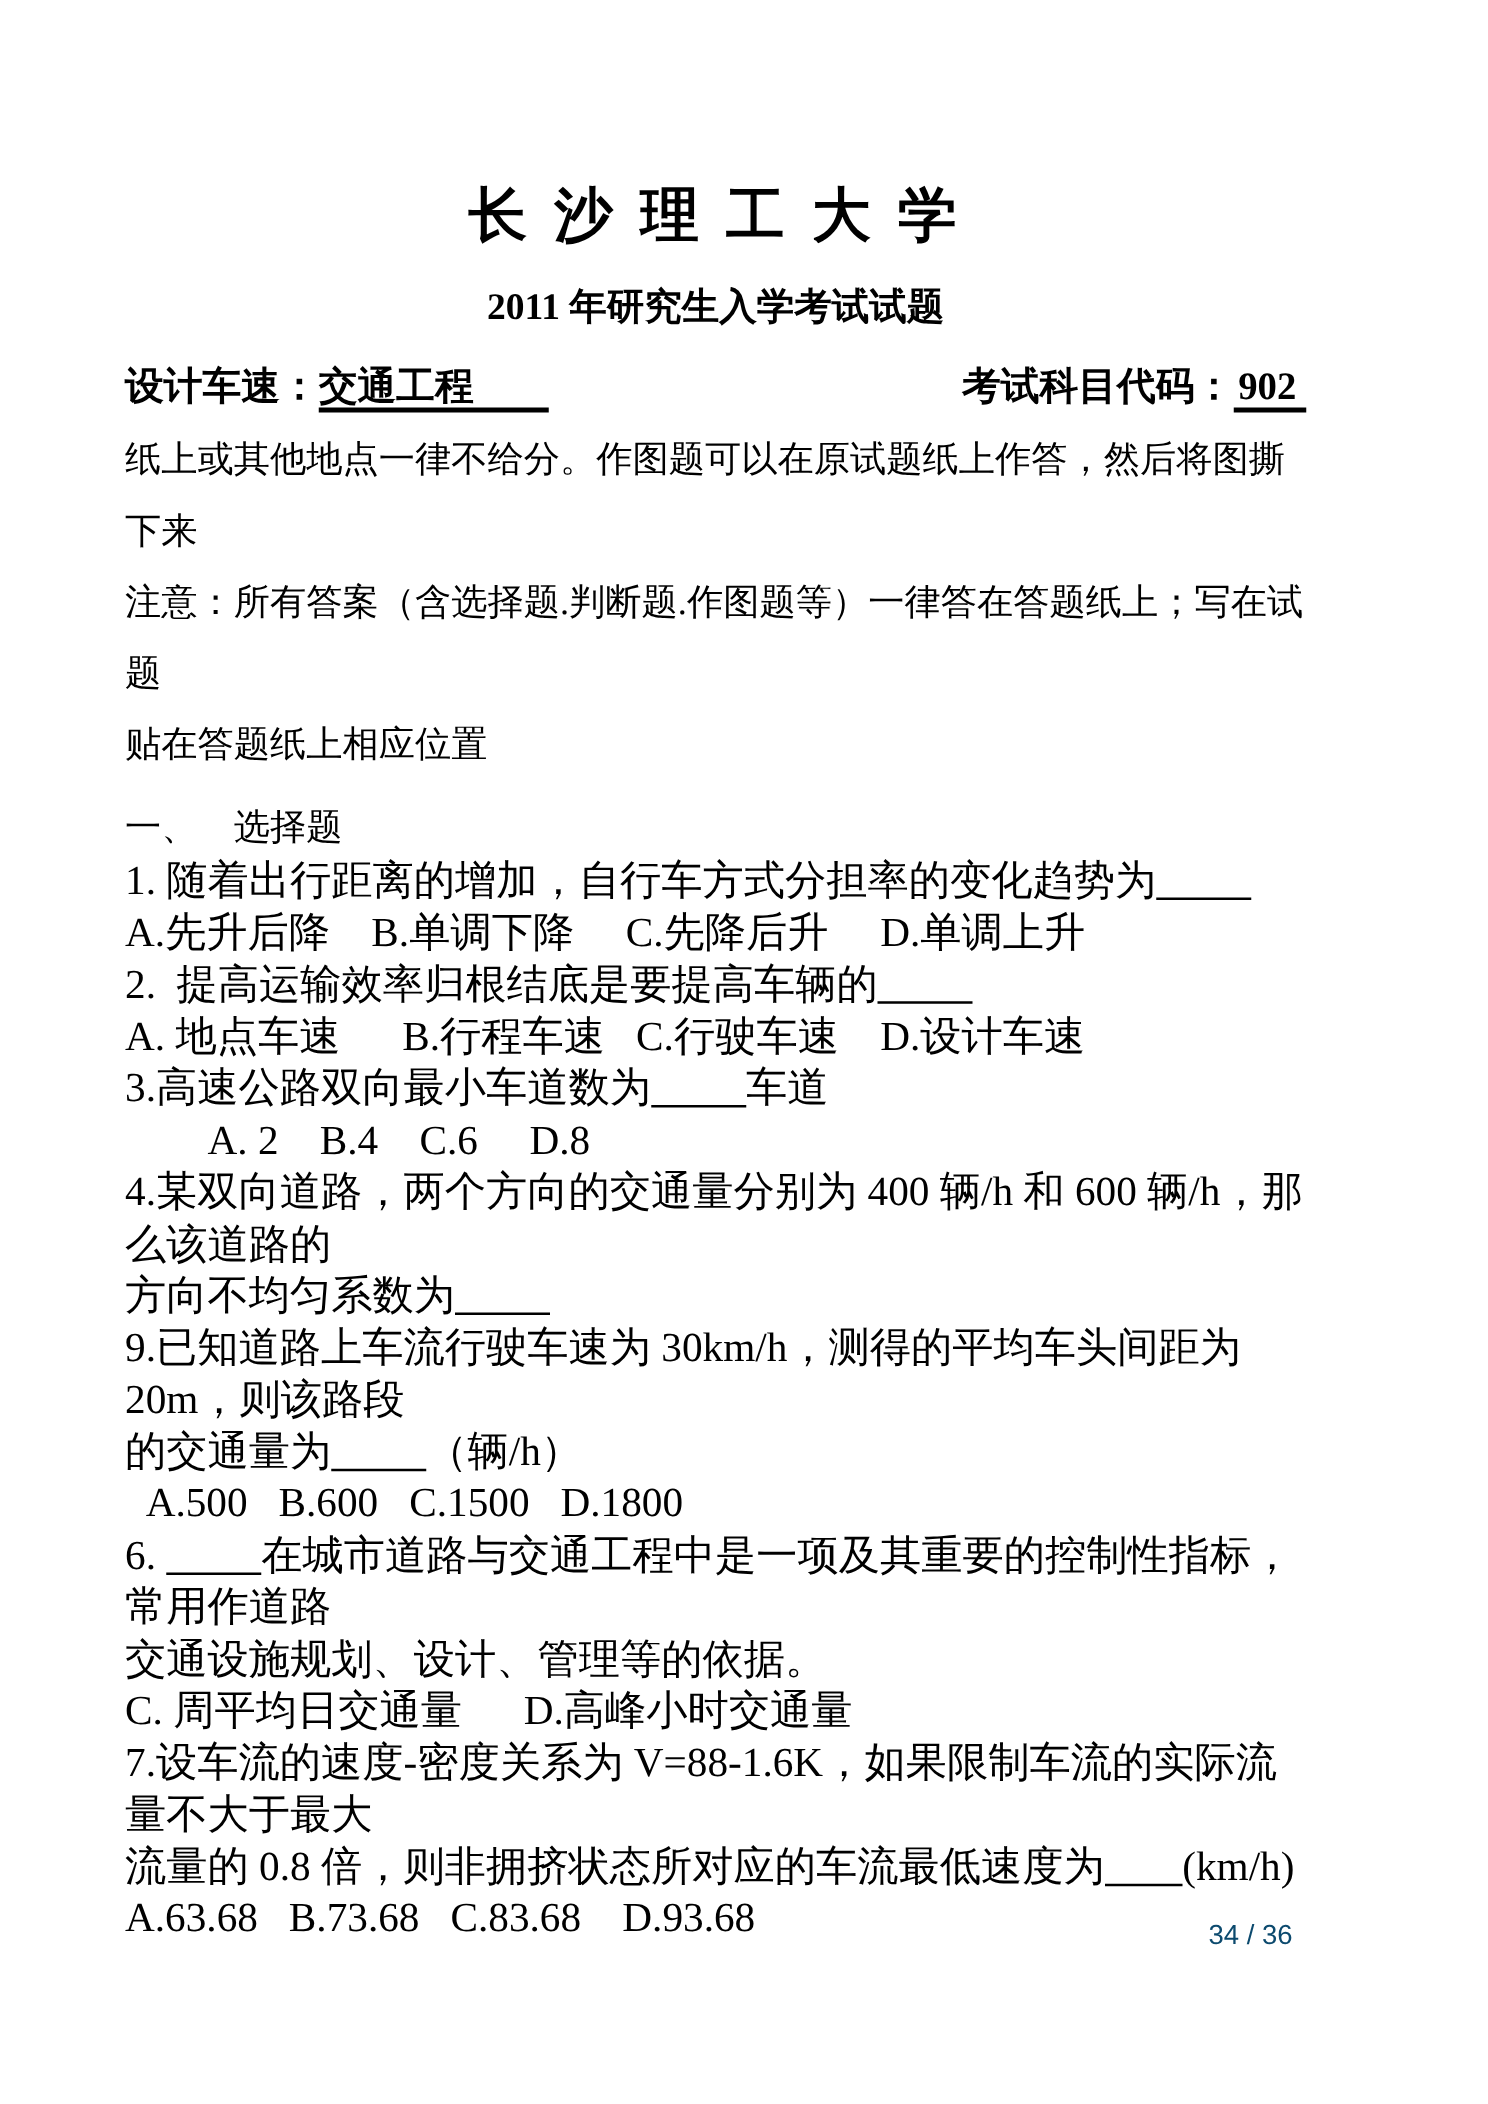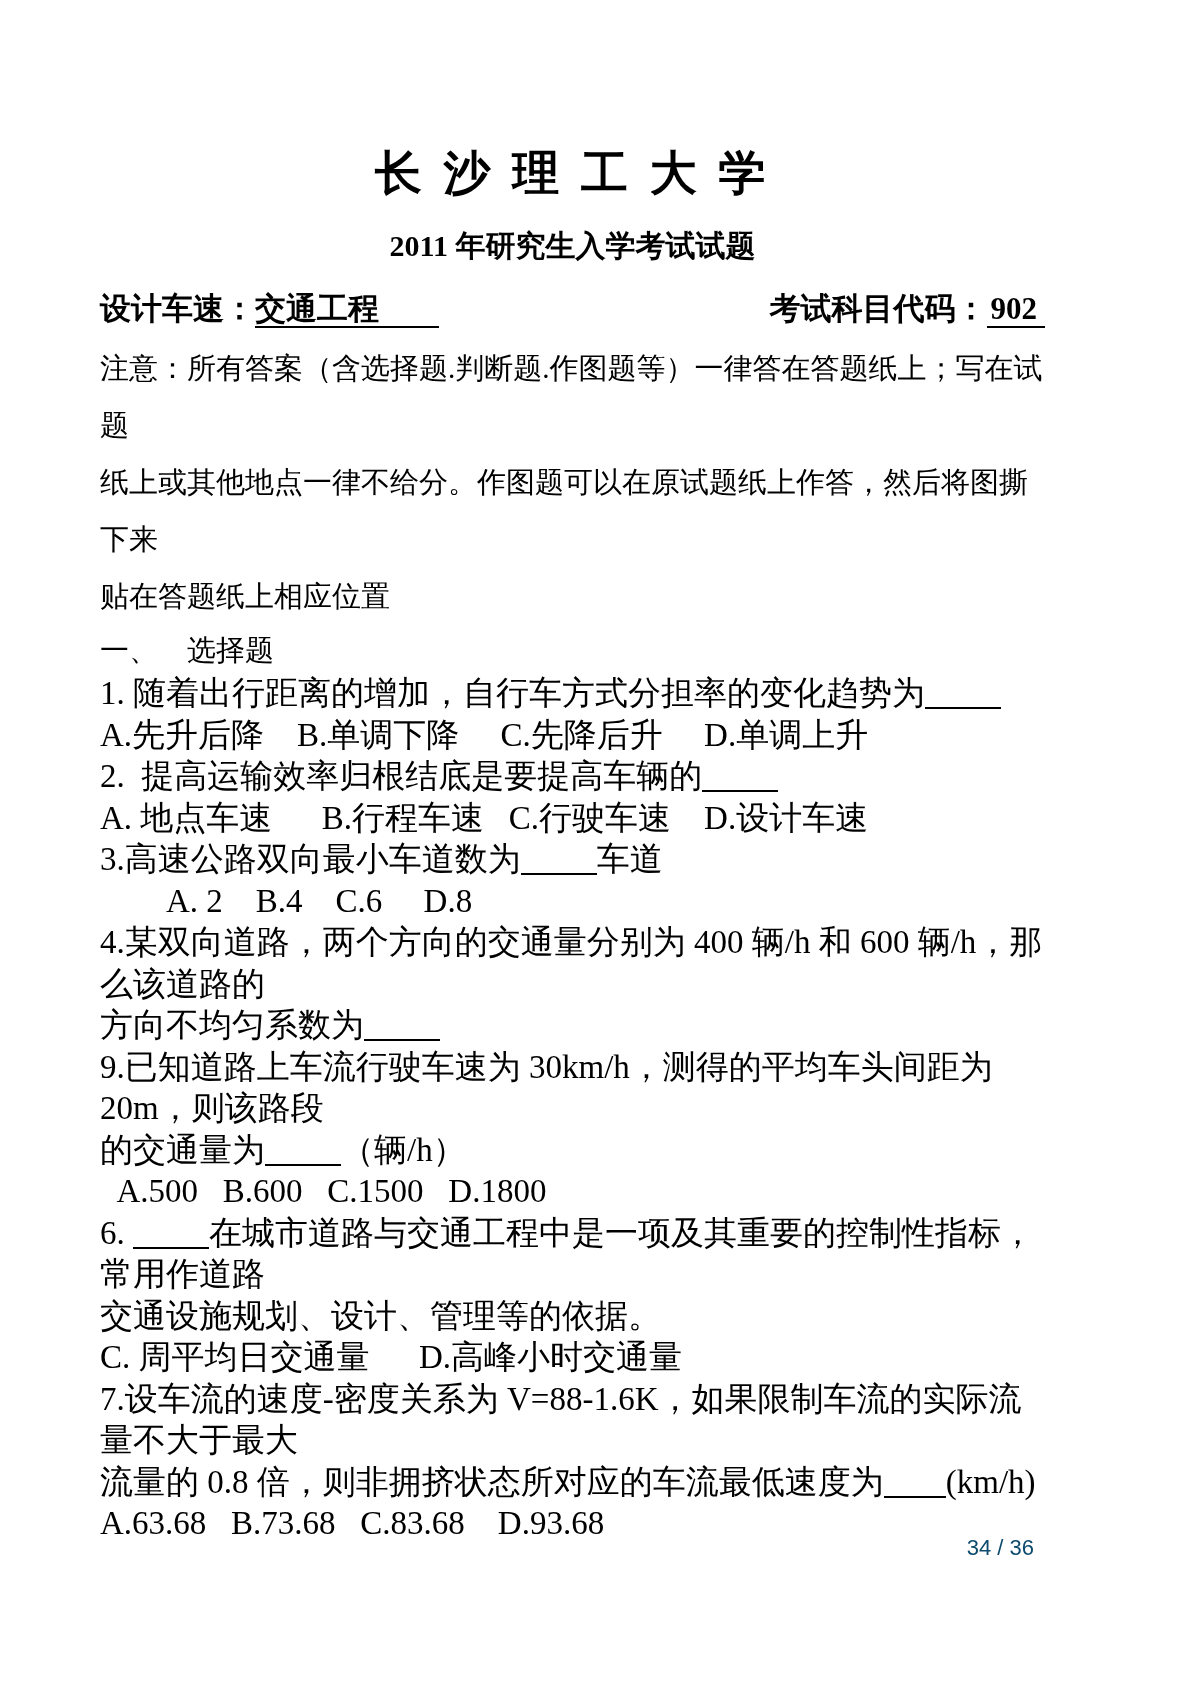--- a/index.html
+++ b/index.html
@@ -34,32 +34,32 @@
   .subject-row {
     margin-top: 22px;
     display: flex;
     justify-content: space-between;
     align-items: baseline;
     font-size: 31px;
     font-weight: bold;
     line-height: 42px;
     white-space: pre-wrap;
   }
-  .u-line { border-bottom: 2px solid #000000; }
+  .u-line { border-bottom: 4px solid #000000; }
   .subject-value { padding-right: 60px; }
   .code-value { padding: 0 8px 0 4px; }
 
   .notice { margin-top: 10px; }
   .nline {
     font-size: 29px;
     line-height: 57px;
     white-space: pre-wrap;
   }
   .section-heading {
-    margin-top: 2px;
+    margin-top: 14px;
     font-size: 29px;
     line-height: 46px;
     white-space: pre-wrap;
   }
   .questions { margin-top: 0; }
   .qline {
     font-size: 33px;
     line-height: 41.5px;
     white-space: pre-wrap;
   }
@@ -88,22 +88,22 @@
 
     <h1 class="title">长 沙 理 工 大 学</h1>
     <h2 class="subtitle">2011 年研究生入学考试试题</h2>
 
     <div class="subject-row">
       <div><span>设计车速：</span><span class="u-line subject-value">交通工程</span></div>
       <div><span>考试科目代码：</span><span class="u-line code-value">902</span></div>
     </div>
 
     <div class="notice">
+      <div class="nline">纸上或其他地点一律不给分。作图题可以在原试题纸上作答，然后将图撕下来</div>
       <div class="nline">注意：所有答案（含选择题.判断题.作图题等）一律答在答题纸上；写在试题</div>
-      <div class="nline">纸上或其他地点一律不给分。作图题可以在原试题纸上作答，然后将图撕下来</div>
       <div class="nline">贴在答题纸上相应位置</div>
     </div>
 
     <div class="section-heading">一、　选择题</div>
 
     <div class="questions">
 
       <div class="qline"><span>1. 随着出行距离的增加，自行车方式分担率的变化趋势为</span><span class="blank"></span></div>
       <div class="qline">A.先升后降    B.单调下降     C.先降后升     D.单调上升</div>
 

